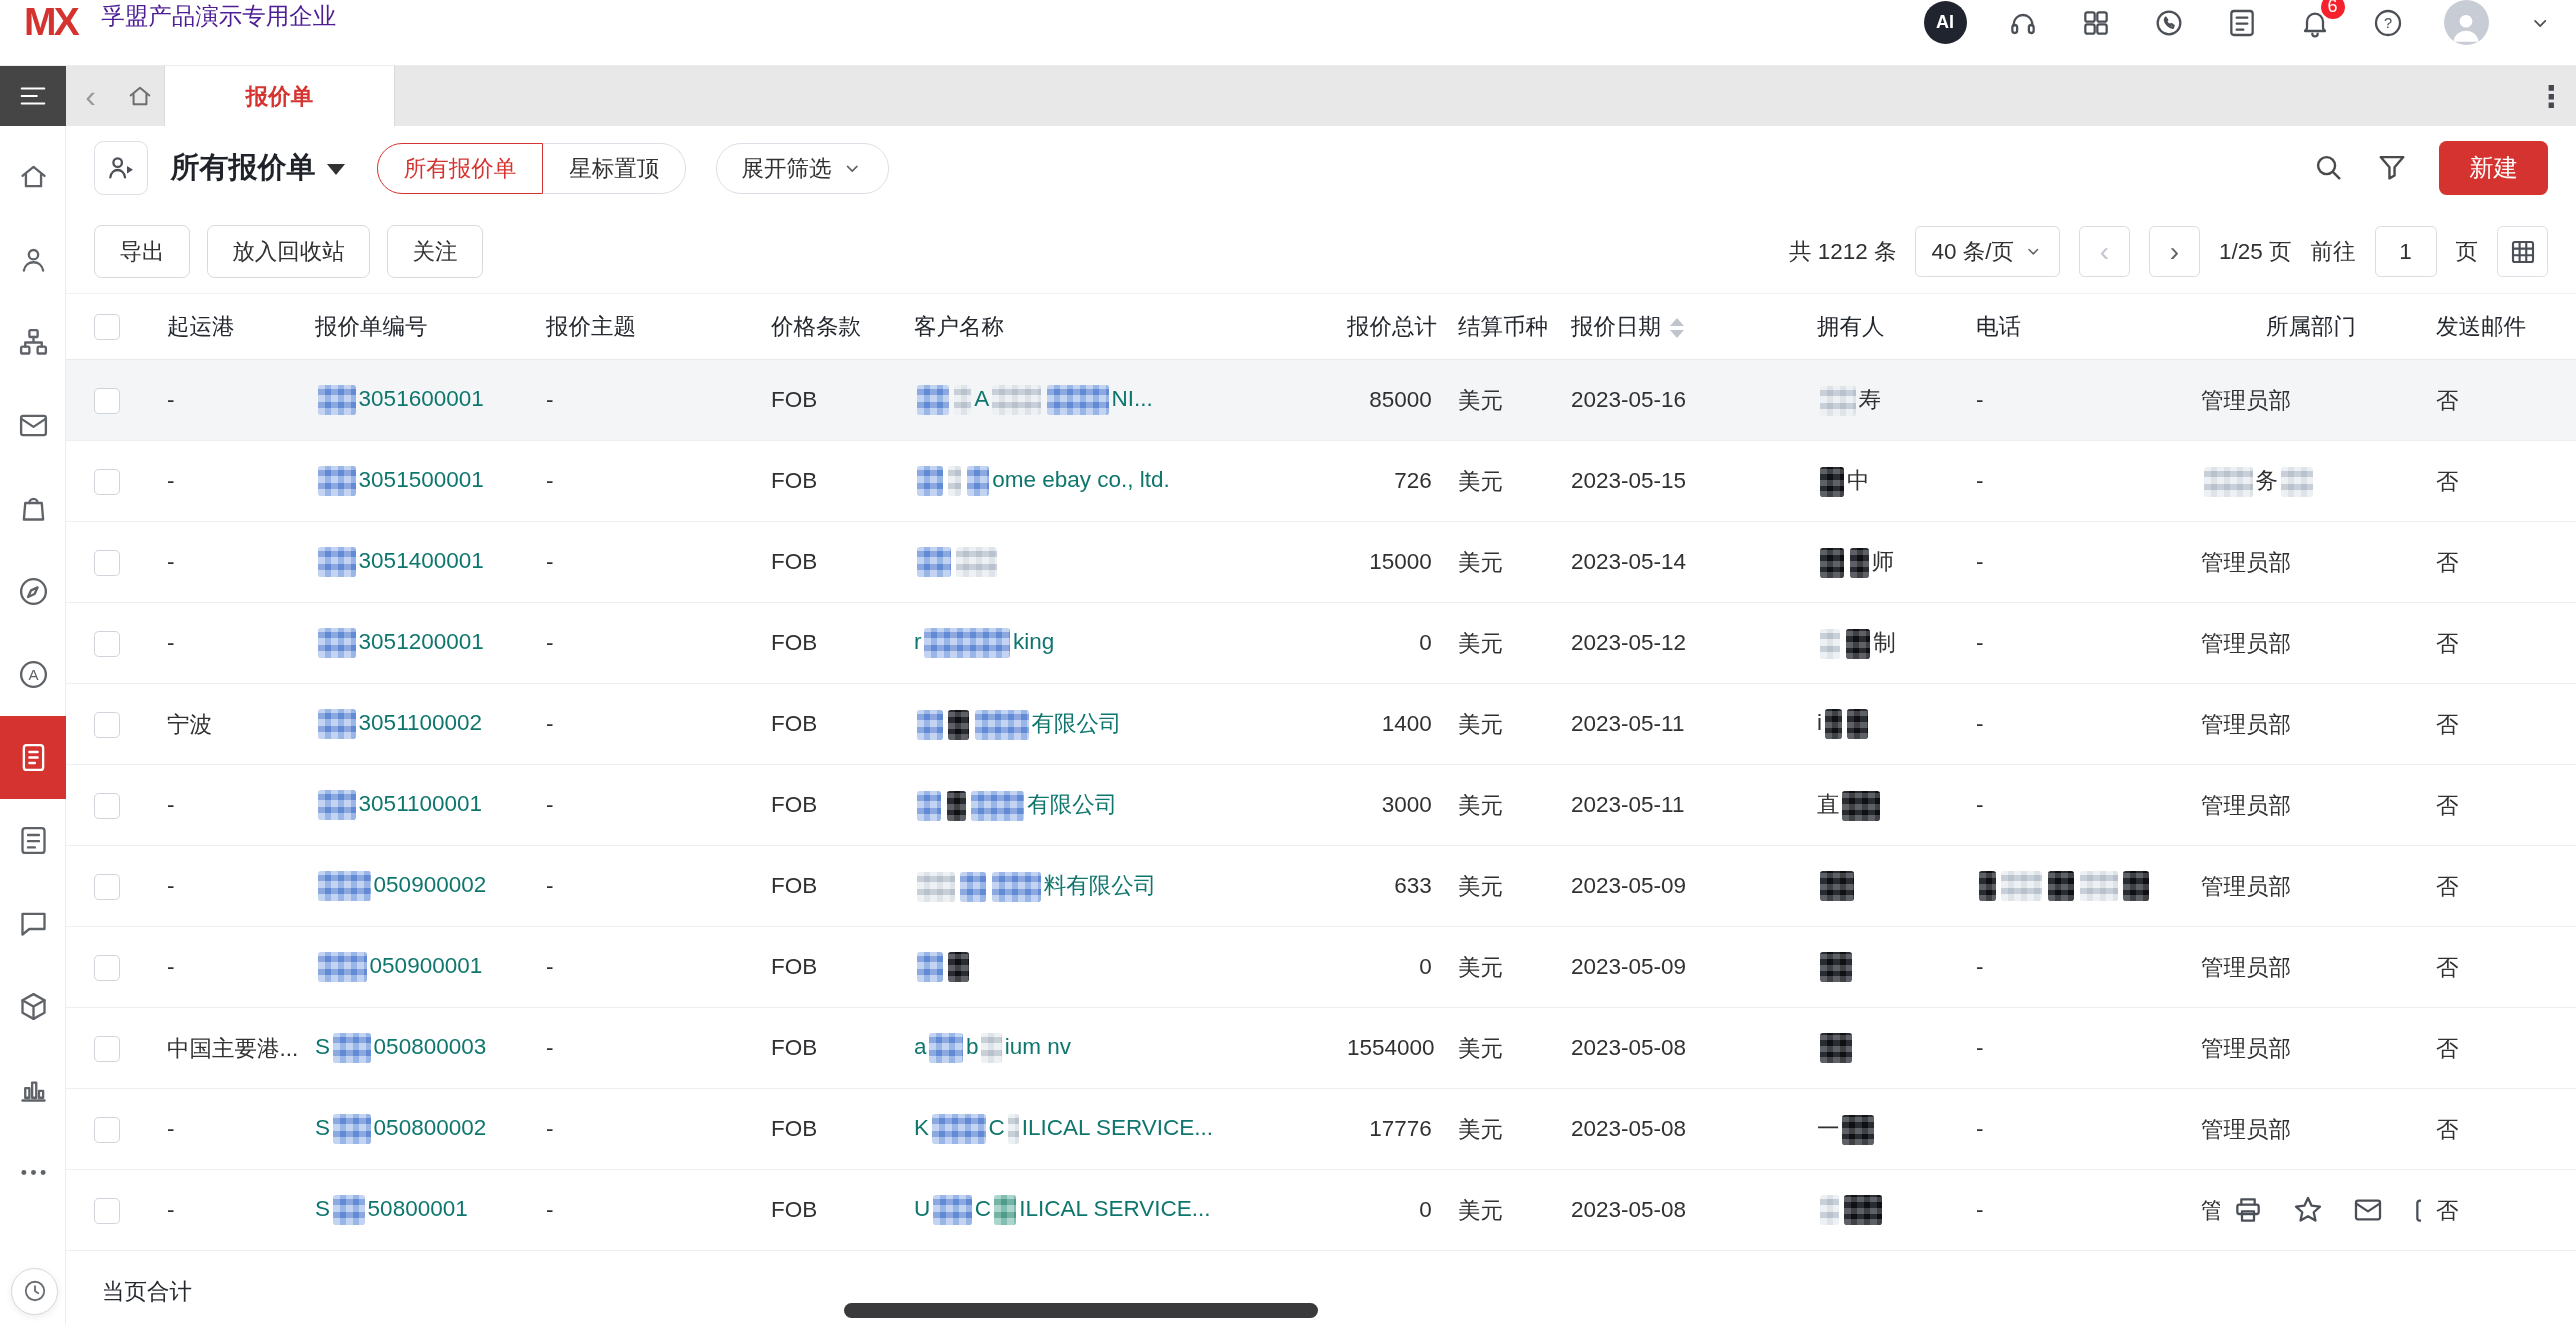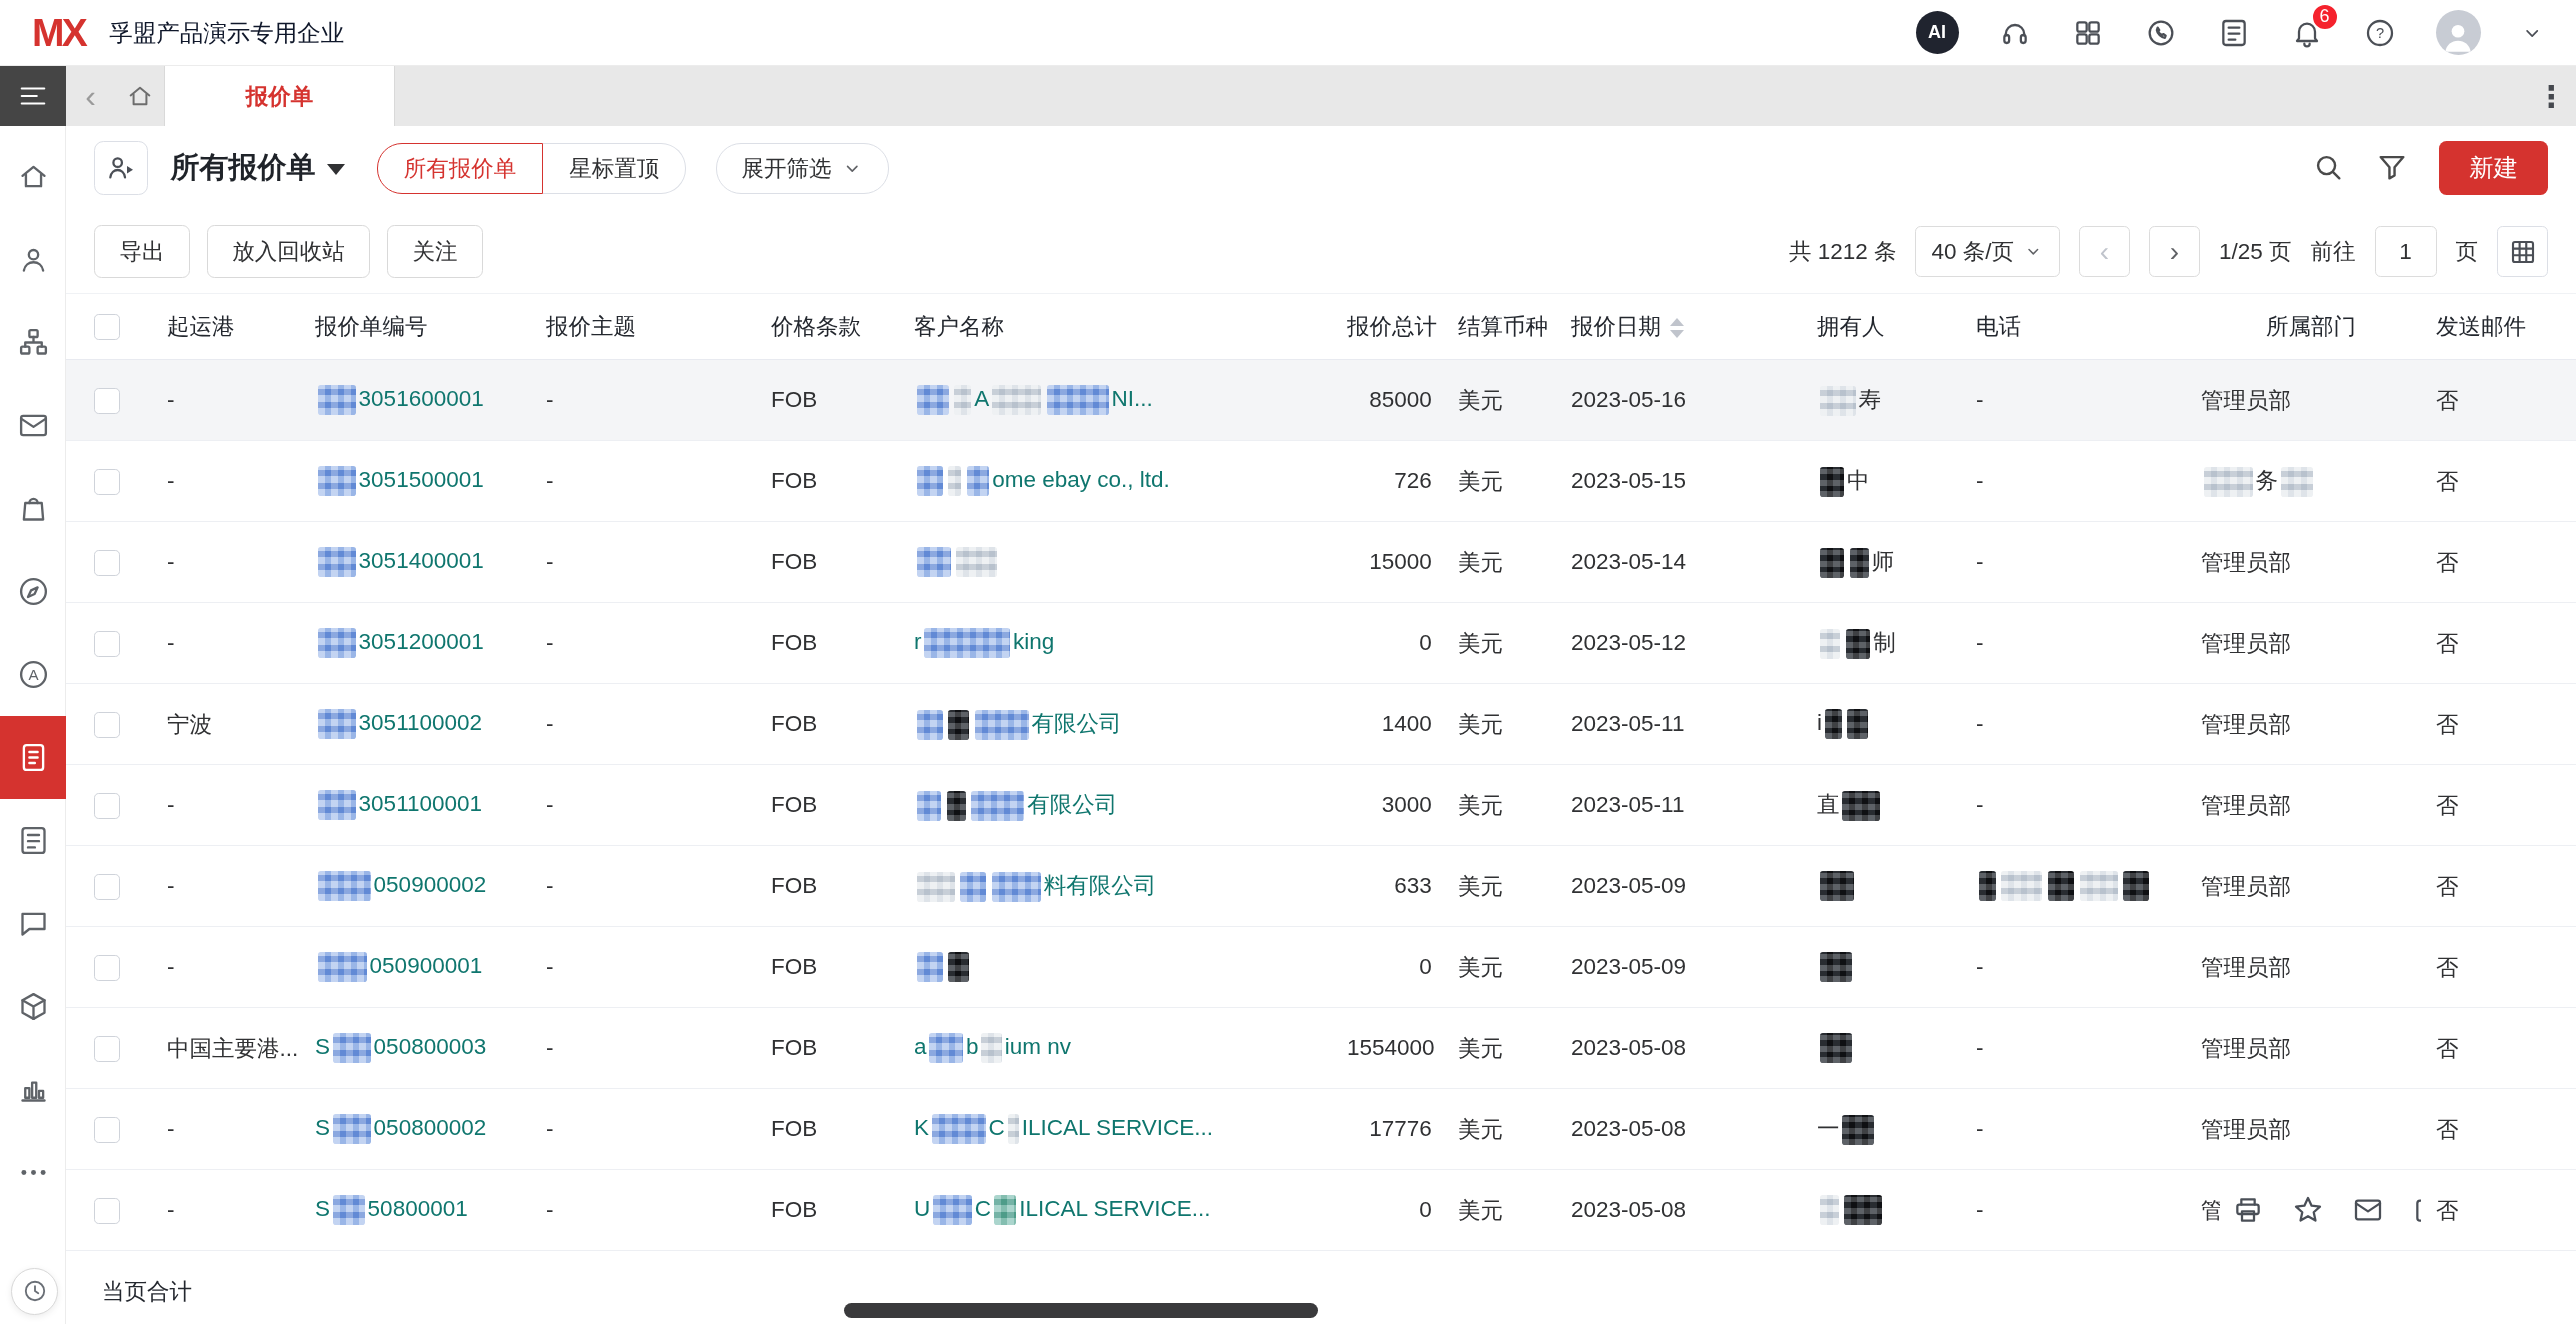--- a/index.html
+++ b/index.html
@@ -1,23 +1,23 @@
 <!DOCTYPE html>
 <html style="font-size:15px"><head>
 <meta charset="utf-8">
 <style>
   * { margin:0; padding:0; box-sizing:border-box; }
   html,body { width:2576px; height:1325px; overflow:hidden; background:#fff;
     font-family:"Liberation Sans","DejaVu Sans",sans-serif; color:#303133; }
   svg.icon { fill:none; stroke:currentColor; stroke-width:1.7; stroke-linecap:round; stroke-linejoin:round; }
 
   
-  .topbar { height:66px; display:flex; align-items:center; padding:0 32px; border-bottom:0.9px solid #ececec; background:#fff; }
+  .topbar { height:66px; display:flex; align-items:flex-start; padding:0 24px; border-bottom:0.9px solid #ececec; background:#fff; }
   .logo { font-size:39px; font-weight:800; color:#d5332f; letter-spacing:-2.8px; }
-  .company { margin-left:24.4px; font-size:23.5px; color:#0f172a; }
+  .company { margin-left:24.4px; font-size:23.5px; color:#4c1d95; }
   .topbar-right { margin-left:auto; display:flex; align-items:center; gap:39px; }
   .tb-icon { width:34px; height:34px; color:#4b4f56; display:flex; align-items:center; justify-content:center; }
   .tb-icon svg { width:32px; height:32px; }
   .ai-badge { width:43px; height:43px; border-radius:50%; background:#20242f; color:#fff; font-size:18px; font-weight:700; display:flex; align-items:center; justify-content:center; }
   .bell { position:relative; }
   .badge { position:absolute; top:-13px; right:-15px; min-width:28px; height:28px; padding:0 6.6px; background:#f5222d; color:#fff; font-size:18px; font-style:normal; border-radius:15px; border:2.8px solid #fff; display:flex; align-items:center; justify-content:center; }
   .avatar { width:45px; height:45px; border-radius:50%; background:#c8ccd4; overflow:hidden; display:flex; align-items:flex-end; justify-content:center; }
   .avatar svg { width:38px; height:38px; color:#fff; }
   .chev { width:24.4px; }
 

